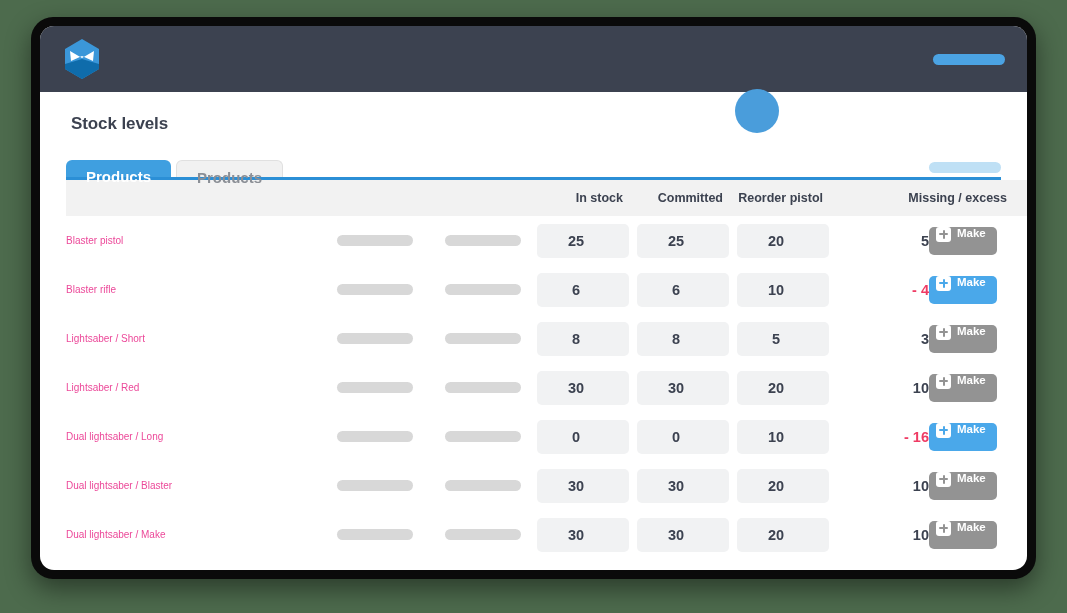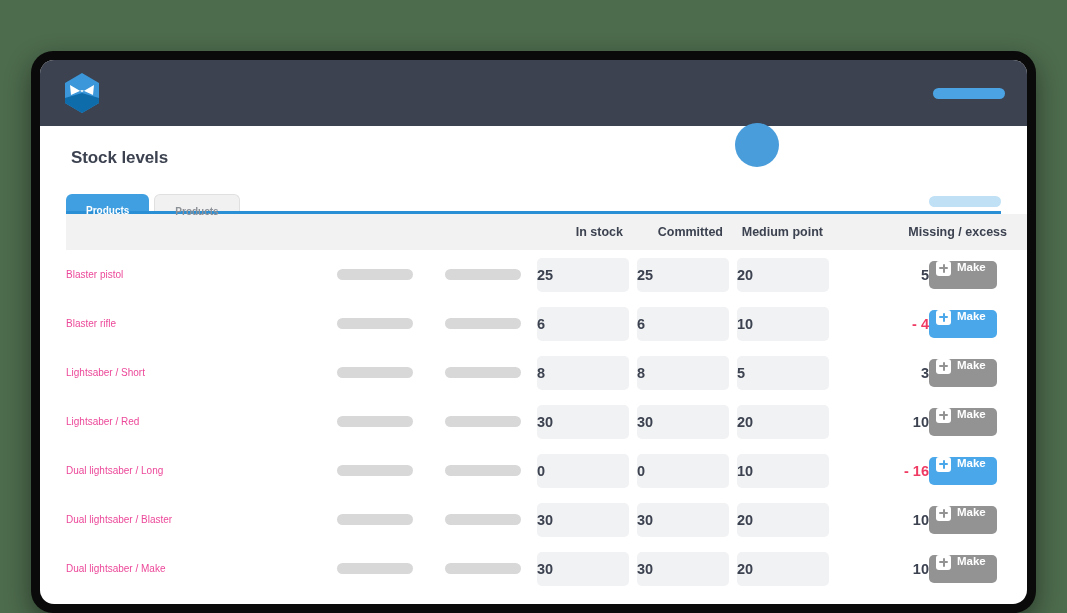--- a/index.html
+++ b/index.html
@@ -19,21 +19,20 @@
     position: absolute;
     left: 31px;
     top: 17px;
     width: 1005px;
     height: 562px;
     background: #0a0a0a;
     border-radius: 22px;
     box-shadow: 0 10px 26px rgba(0,0,0,0.45);
     padding: 9px;
     box-sizing: border-box;
-    margin-top: 34px;
   }
   .device-screen {
     position: relative;
     width: 100%;
     height: 100%;
     background: #ffffff;
     border-radius: 14px;
     overflow: hidden;
   }
 
@@ -92,21 +91,21 @@
     position: relative;
     margin-top: 17px;
     height: 26px;
     display: flex;
     align-items: flex-end;
   }
   .tab {
     height: 17px;
     line-height: 25px;
     padding: 4px 20px;
-    font-size: 10px;
+    font-size: 15px;
     font-weight: bold;
     border-radius: 6px 6px 0 0;
     box-sizing: border-box;
   }
   .tab.active {
     background: #3f9fe0;
     color: #ffffff;
   }
   .tab.inactive {
     background: #f1f1f1;
@@ -169,21 +168,21 @@
     border-radius: 6px;
     background: #d8d8d8;
     margin: 0 auto;
   }
   .num-box {
     background: #f1f2f3;
     border-radius: 5px;
     height: 34px;
     line-height: 34px;
     margin-right: 8px;
-    text-align: left;
+    text-align: center;
     padding-right: 14px;
     font-size: 14.5px;
     font-weight: bold;
     color: #3c4250;
     box-sizing: border-box;
   }
   .me-val {
     text-align: right;
     padding-right: 16px;
     font-size: 14.5px;
@@ -275,21 +274,21 @@
           <col class="th-me">
             <col class="th-act">
         </colgroup>
         <thead>
           <tr>
             <th></th>
             <th></th>
             <th></th>
             <th>In stock</th>
             <th>Committed</th>
-            <th>Medium point</th>
+            <th>Reorder pistol</th>
             <th colspan="2" style="padding-right:22px;">Missing / excess</th>
           </tr>
         </thead>
         <tbody id="table-body">
             <tr>
               <td class="cell-name">Blaster pistol</td>
               <td>
                 <div class="ph-bar"></div>
               </td>
               <td>

